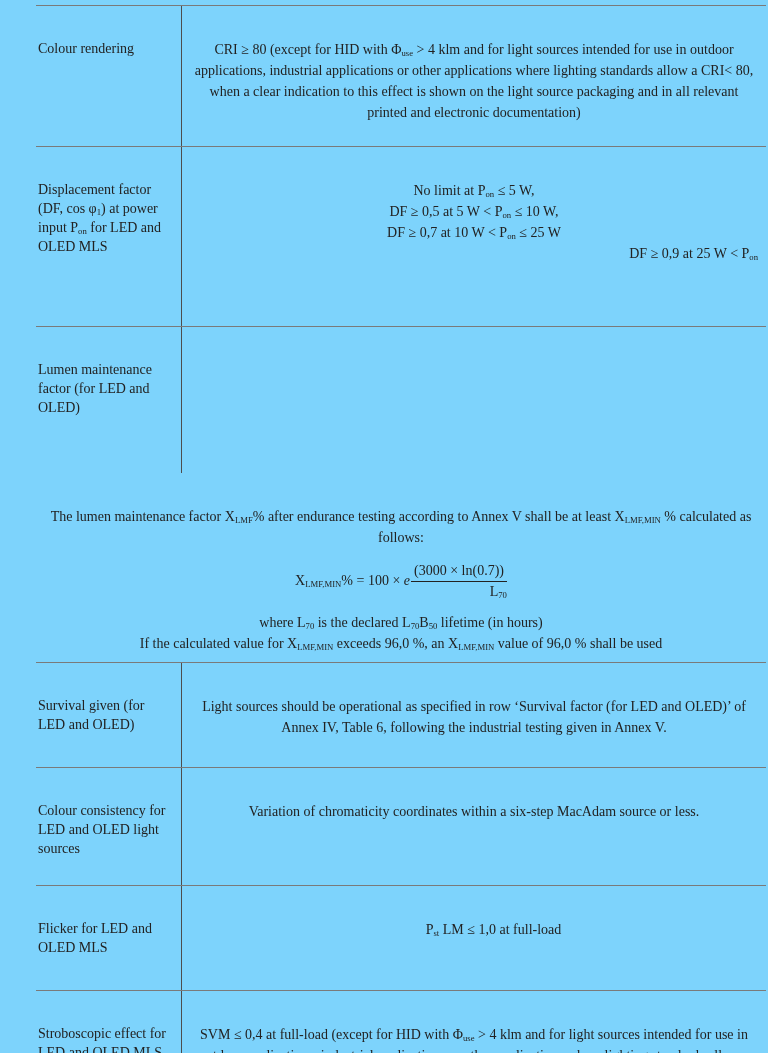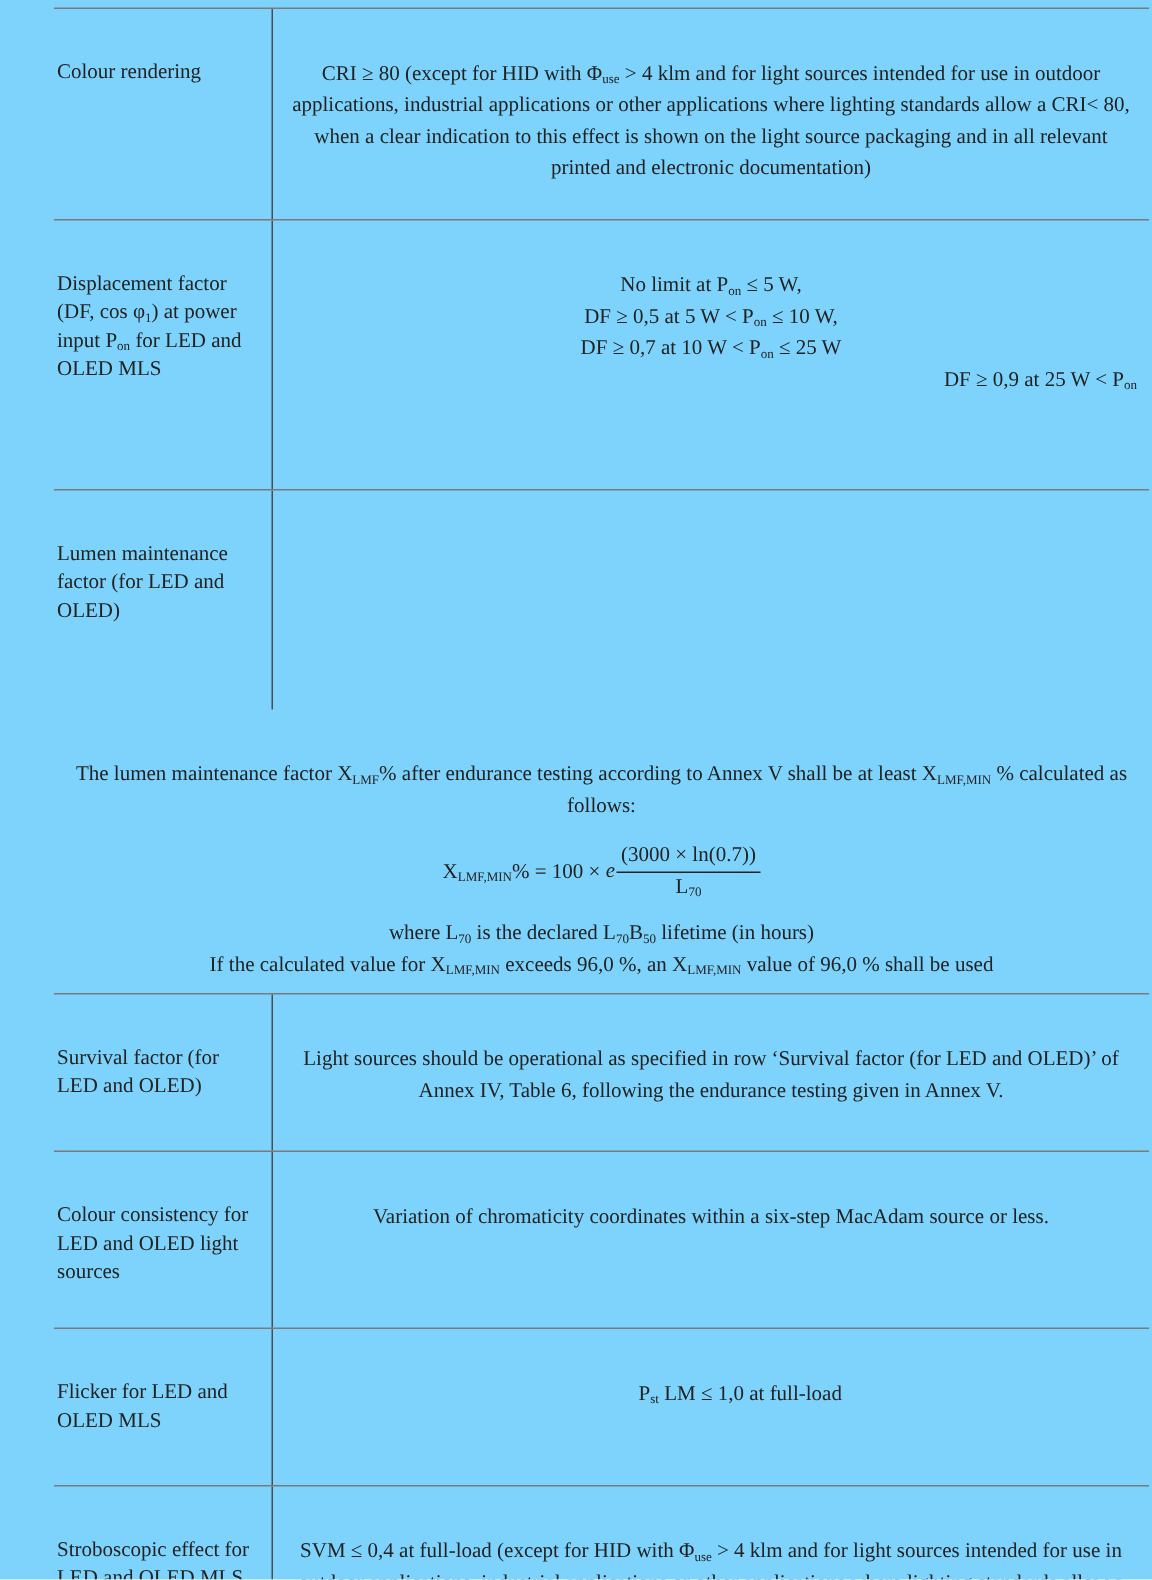--- a/index.html
+++ b/index.html
@@ -42,21 +42,21 @@
   .dfline{margin:0 0 11px 0;}
   .dfline:last-child{margin-bottom:0;text-align:right;}
   .formula{margin:13px 0 10px 0;white-space:nowrap;}
   .evar{font-style:italic;}
   .frac{
     display:inline-flex;flex-direction:column;
     vertical-align:middle;text-align:center;
     margin-left:1px;
   }
   .frac .num{border-bottom:1px solid #222;padding:0 3px;line-height:20px;}
-  .frac .den{line-height:20px;}
+  .frac .den{line-height:20px;text-align:right;}
   .where{margin:0 0 10px 0;text-align:center;}
   .note{margin:0;}
 </style>
 </head>
 <body>
 
 <div class="page">
   <div class="reqtable">
 
     <div class="row r1">
@@ -90,24 +90,24 @@
               <span class="num">(3000 × ln(0.7))</span>
               <span class="den">L<sub>70</sub></span>
             </span></div>
         <p class="para where">where L<sub>70</sub> is the declared L<sub>70</sub>B<sub>50</sub> lifetime (in hours)</p>
         <p class="para note">If the calculated value for X<sub>LMF,MIN</sub> exceeds 96,0 %, an X<sub>LMF,MIN</sub> value of 96,0 % shall be used</p>
       </div>
     </div>
 
     <div class="row r4">
       <div class="cell label">
-        <span>Survival factor (for LED and OLED)</span>
+        <span>Survival given (for LED and OLED)</span>
       </div>
       <div class="cell content">
-        <p class="para">Light sources should be operational as specified in row ‘Survival factor (for LED and OLED)’ of Annex IV, Table 6, following the endurance testing given in Annex V.</p>
+        <p class="para">Light sources should be operational as specified in row ‘Survival factor (for LED and OLED)’ of Annex IV, Table 6, following the industrial testing given in Annex V.</p>
       </div>
     </div>
 
     <div class="row r5">
       <div class="cell label">
         <span>Colour consistency for LED and OLED light sources</span>
       </div>
       <div class="cell content">
         <p class="para">Variation of chromaticity coordinates within a six-step MacAdam source or less.</p>
       </div>

